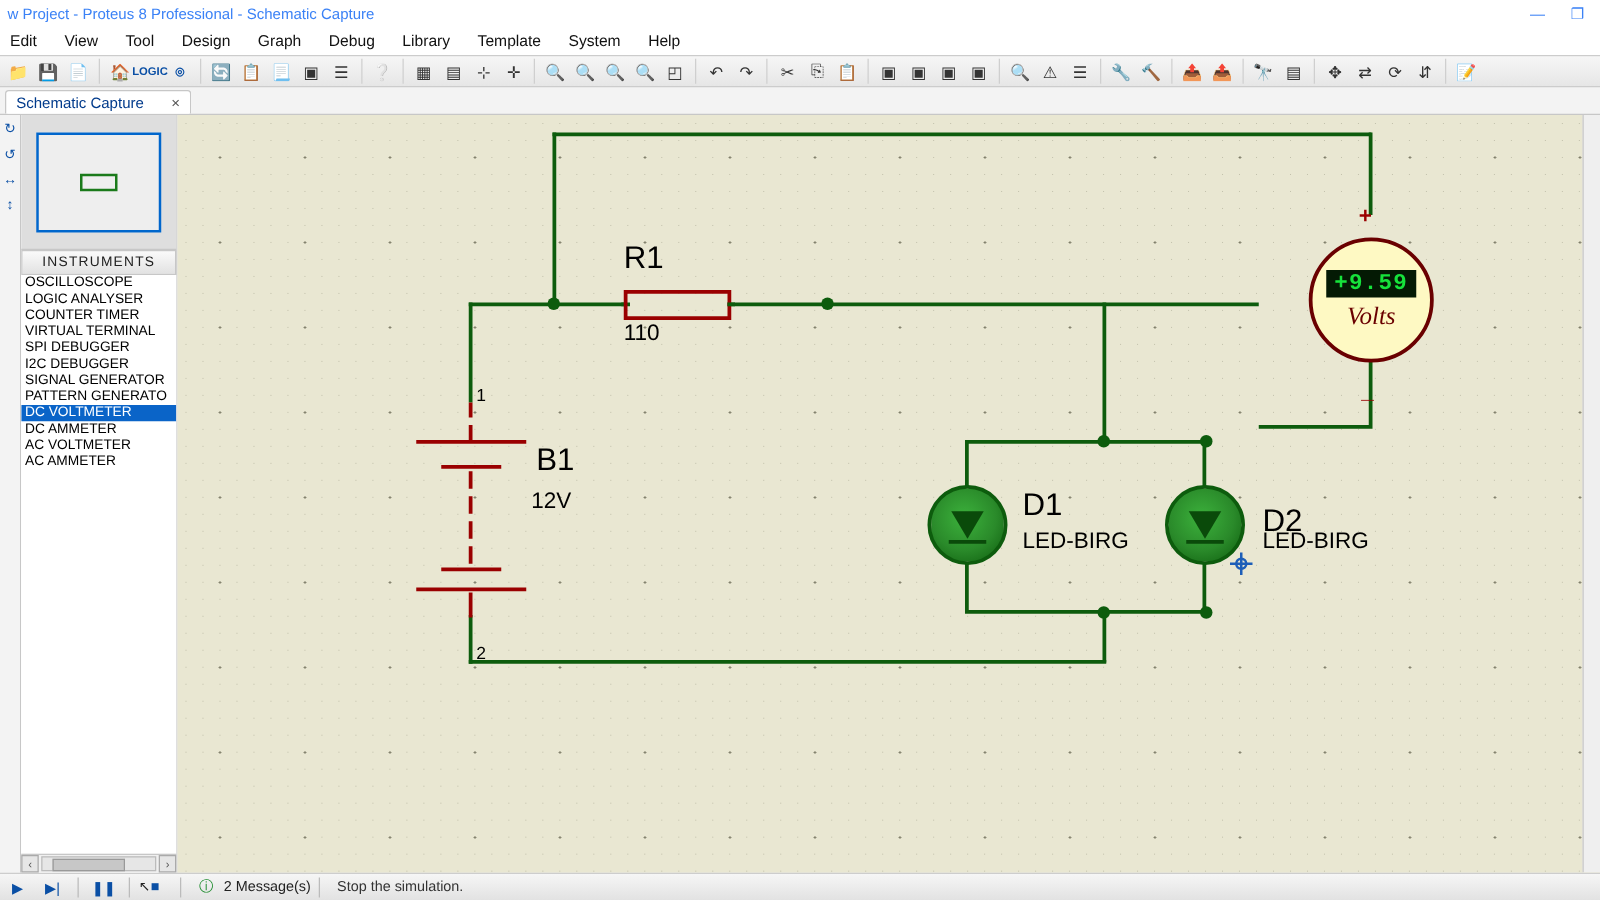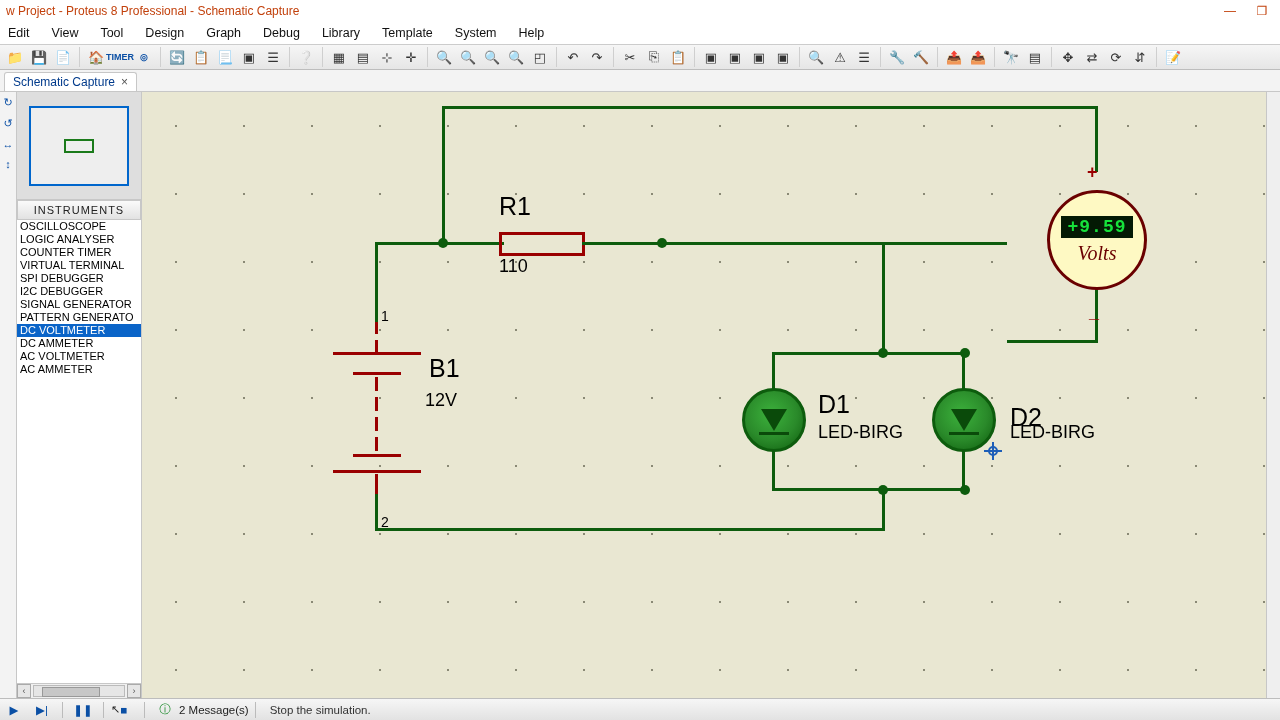--- a/index.html
+++ b/index.html
@@ -1,30 +1,30 @@
 <!DOCTYPE html>
 <html><head>
 <meta charset="utf-8">
 <style>
 * { margin: 0; padding: 0; box-sizing: border-box; font-family: "Segoe UI", Tahoma, sans-serif; }
 body { width: 1280px; height: 720px; overflow: hidden; background: #fff; font-size: 12px; }
 
-.titlebar { height: 22px; background: #fff; display: flex; align-items: center; padding: 0 6px; color: #c2410c; font-size: 12px; }
+.titlebar { height: 22px; background: #fff; display: flex; align-items: center; padding: 0 6px; color: #3b82f6; font-size: 12px; }
 .titlebar .spacer { flex: 1; }
 .titlebar .winbtn { width: 24px; height: 16px; display:flex; align-items:center; justify-content:center; margin-left: 8px; }
 
 .menubar { height: 22px; background: #fff; display: flex; align-items: center; padding: 0 4px; gap: 14px; font-size: 12.5px; color: #111; }
 .menubar span { padding: 2px 4px; }
 
 .toolbar { height: 26px; background: linear-gradient(#f6f6f6,#e6e6e6); border-top:1px solid #ccc; border-bottom:1px solid #bdbdbd; display:flex; align-items:center; padding:0 3px; }
 .tbtn { width:22px; height:22px; margin:0 1px; border:1px solid transparent; border-radius:2px; display:flex; align-items:center; justify-content:center; font-size:13px; color:#333; }
 .tsep { width:1px; height:20px; background:#cfcfcf; margin:0 4px; }
 
 .tabbar { height: 22px; background:#f3f3f3; border-bottom:1px solid #c7c7c7; display:flex; align-items:flex-end; padding-left:4px; }
-.tab { background:#fff; border:1px solid #c7c7c7; border-bottom:none; padding:2px 8px; font-size:12px; color:#003a8b; display:flex; align-items:center; gap:6px; border-radius:3px 3px 0 0; }
+.tab { background:#fff; border:1px solid #c7c7c7; border-bottom:none; padding:2px 8px; font-size:12px; color:#003a8b; display:flex; align-items:center; gap:22px; border-radius:3px 3px 0 0; }
 .tabclose { font-size:12px; color:#555; }
 
 .work { display:flex; height:606px; }
 
 .leftcol { width:17px; background:#f3f3f3; border-right:1px solid #c7c7c7; display:flex; flex-direction:column; align-items:center; padding-top:4px; gap:8px; font-size:11px; color:#0a4fa5; }
 
 .sidepanel { width:125px; border-right:1px solid #c7c7c7; background:#fff; display:flex; flex-direction:column; }
 .preview { height:108px; border-bottom:1px solid #c7c7c7; background:#dedede; display:flex; align-items:center; justify-content:center; }
 .prevbox { width:100px; height:80px; border:2px solid #0066cc; background:#eee; display:flex; align-items:center; justify-content:center; }
 .prevmini { width:30px; height:14px; border:2px solid #1a7a1a; }
@@ -111,21 +111,21 @@
   <span>System</span>
   <span>Help</span>
 </div>
 
 <div class="toolbar">
   <div class="tbtn">📁</div>
   <div class="tbtn">💾</div>
   <div class="tbtn">📄</div>
   <div class="tsep"></div>
   <div class="tbtn">🏠</div>
-  <div class="tbtn" style="color:#0a4fa5;font-weight:bold;font-size:9px">TIMER</div>
+  <div class="tbtn" style="color:#0a4fa5;font-weight:bold;font-size:9px">LOGIC</div>
   <div class="tbtn" style="color:#0a4fa5;font-weight:bold;font-size:9px">◎</div>
   <div class="tsep"></div>
   <div class="tbtn">🔄</div>
   <div class="tbtn">📋</div>
   <div class="tbtn">📃</div>
   <div class="tbtn">▣</div>
   <div class="tbtn">☰</div>
   <div class="tsep"></div>
   <div class="tbtn" style="color:#0a7a2a">❔</div>
   <div class="tsep"></div>

